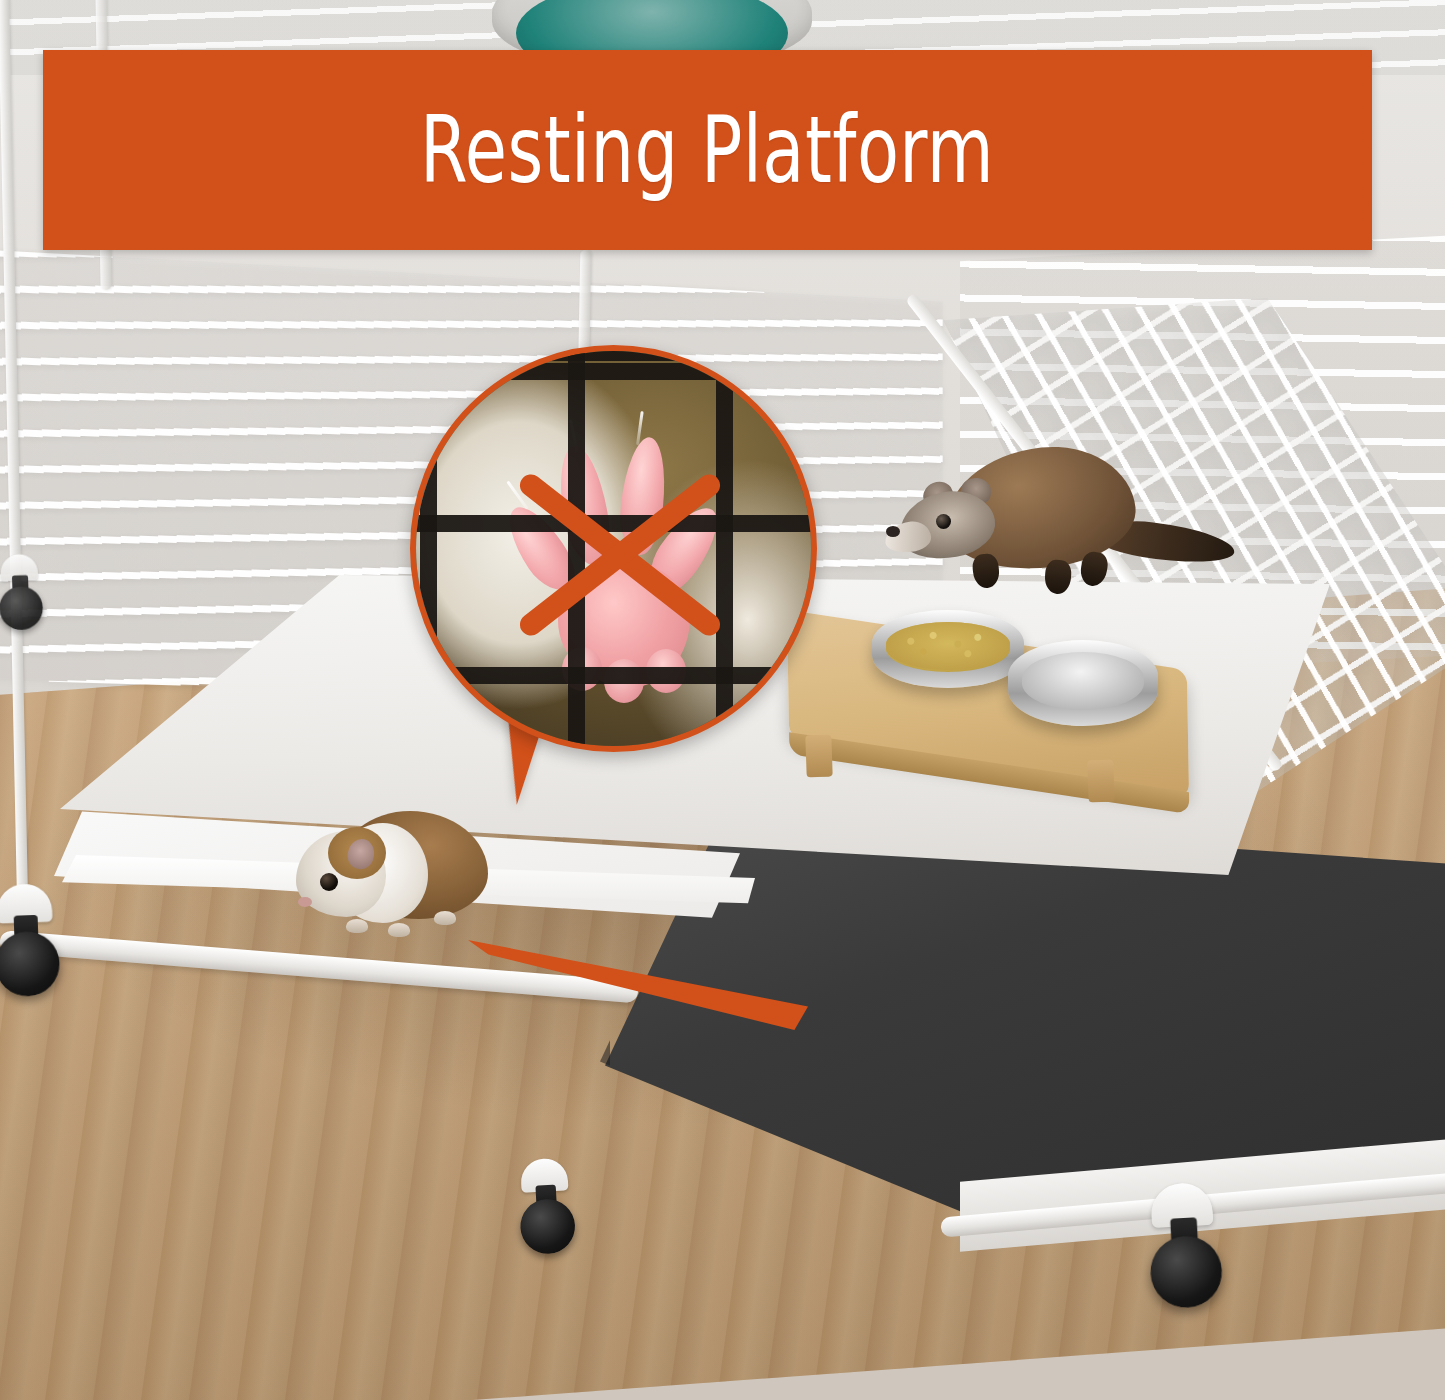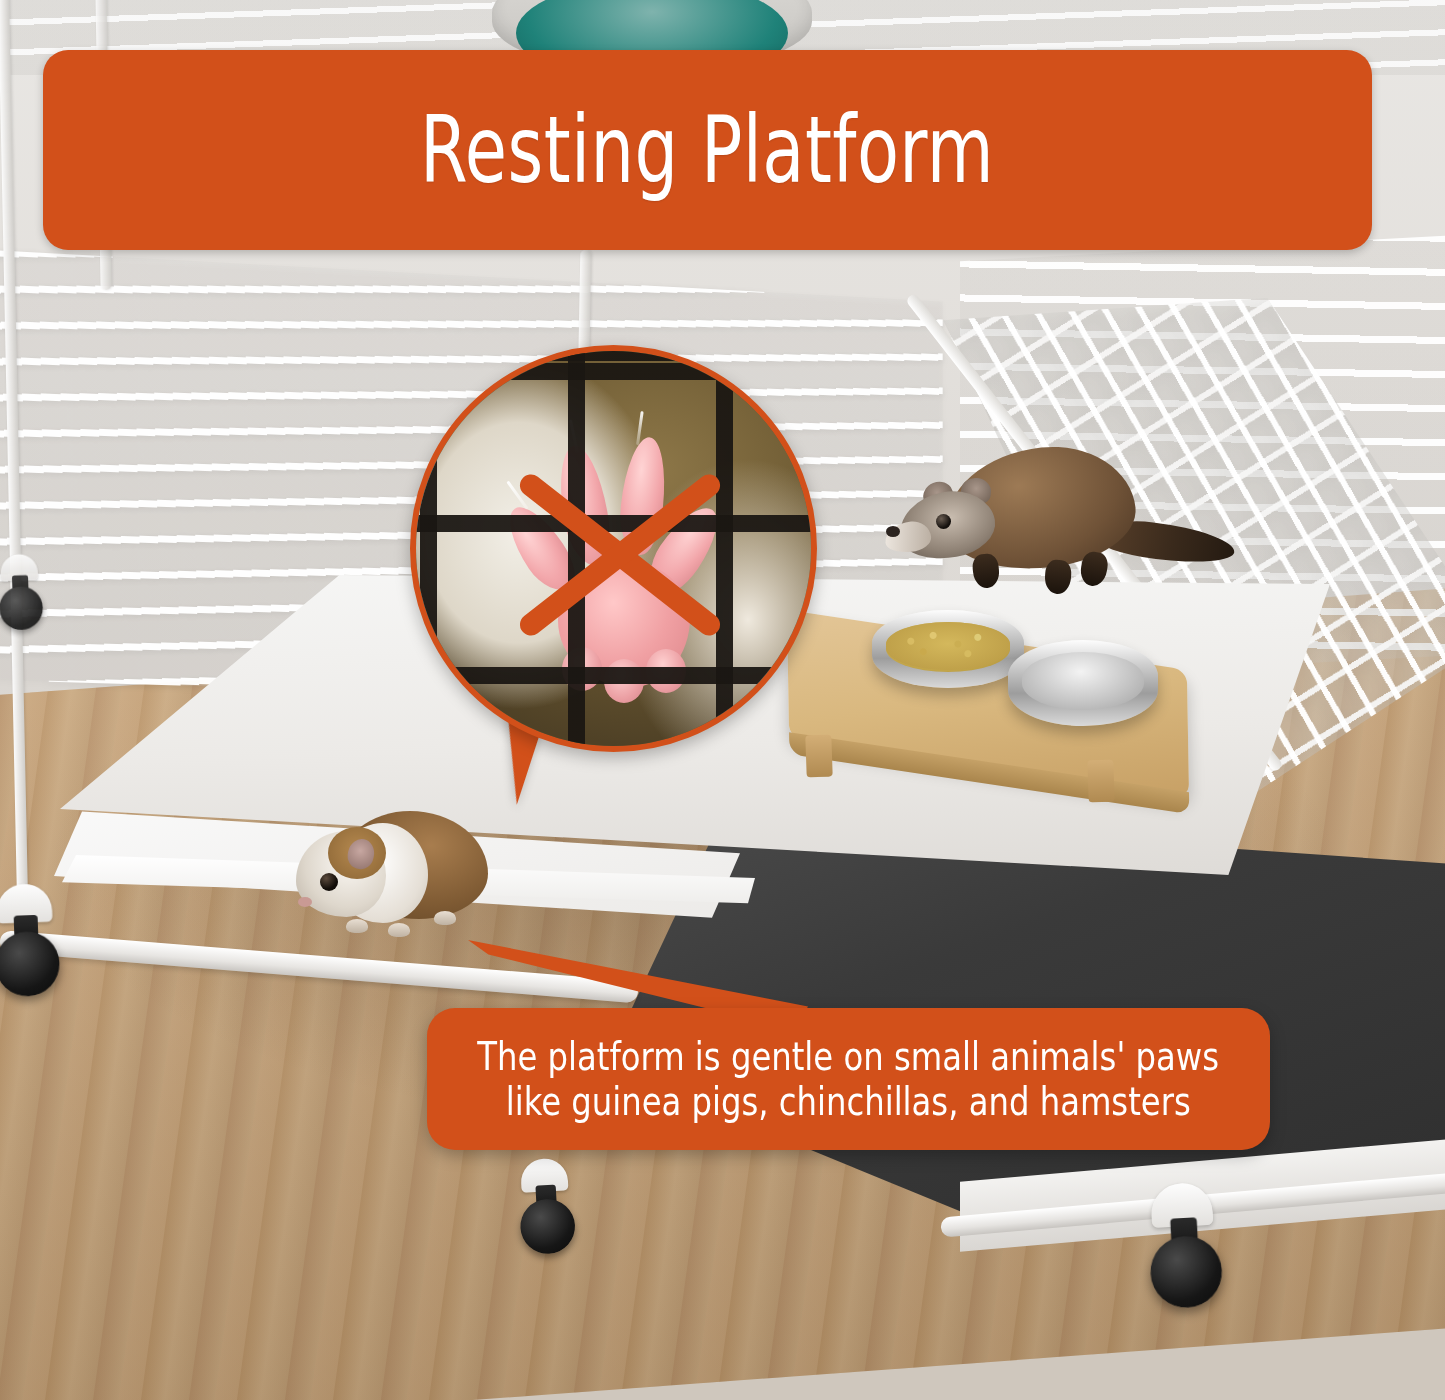--- a/index.html
+++ b/index.html
@@ -330,21 +330,20 @@
 
   
 
   
   .title-banner {
     position:absolute;
     left:43px; top:50px; width:1329px; height:200px;
     background:var(--accent);
     display:flex; align-items:center; justify-content:center;
     box-shadow:0 3px 8px rgba(0,0,0,.22);
-    border-radius:25px;
   }
   .title-banner .title-text {
     color:#ffffff;
     font-size:93px;
     font-weight:400;
     letter-spacing:.6px;
     font-family:"DejaVu Sans Condensed","Liberation Sans", sans-serif;
     transform:scaleX(.82);
     text-shadow:0 1px 2px rgba(0,0,0,.12);
     white-space:nowrap;
@@ -574,18 +573,14 @@
       <div class="bar a"></div>
       <div class="bar b"></div>
     </div>
   </div>
 
   <div class="title-banner">
     <div class="title-text">Resting Platform</div>
   </div>
 
   <div class="caption-pointer"></div>
-  <div class="caption-box">
-    <div class="line">The platform is gentle on small animals' paws</div>
-    <div class="line">like guinea pigs, chinchillas, and hamsters</div>
-  </div>
 
 </div>
 
 </body></html>

